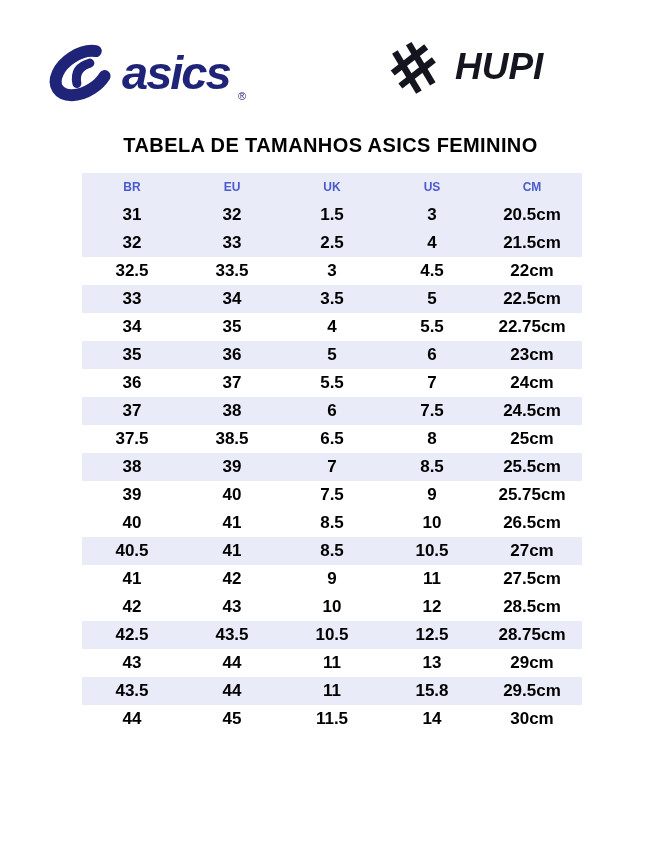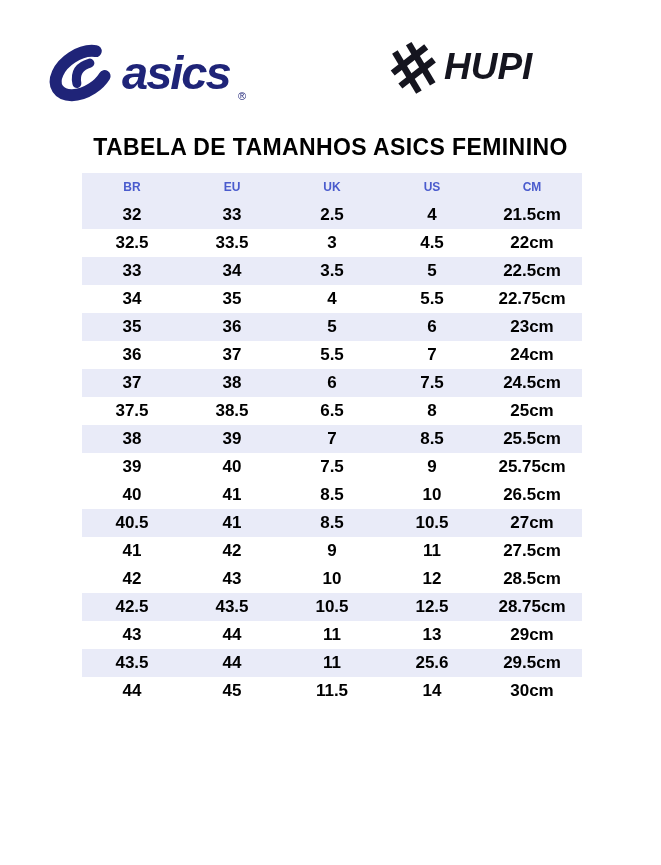--- a/index.html
+++ b/index.html
@@ -24,39 +24,40 @@
     height: 90px;
   }
   .logo-hupi {
     position: absolute;
     left: 388px;
     top: 36px;
     width: 170px;
     height: 62px;
     display: flex;
     align-items: center;
+    gap: 11px;
   }
   .hupi-text {
     font-style: italic;
     font-weight: bold;
     font-size: 37px;
     letter-spacing: 0px;
     margin-left: 2px;
     transform: scaleY(1.02);
   }
 
   
   .page-title {
     position: absolute;
     left: 0;
     right: 0;
     top: 134px;
     margin: 0;
     text-align: center;
-    font-size: 23px;
+    font-size: 20px;
     font-weight: bold;
     letter-spacing: 0.4px;
     color: #000000;
   }
 
   
   .size-table {
     position: absolute;
     left: 82px;
     top: 173px;
@@ -121,20 +122,27 @@
       <tr class="striped">
         <th>BR</th>
         <th>EU</th>
         <th>UK</th>
         <th>US</th>
         <th>CM</th>
       </tr>
     </thead>
   <tbody>
       <tr class="striped">
+        <td>31</td>
+        <td>32</td>
+        <td>1.5</td>
+        <td>3</td>
+        <td>20.5cm</td>
+      </tr>
+      <tr class="striped">
         <td>32</td>
         <td>33</td>
         <td>2.5</td>
         <td>4</td>
         <td>21.5cm</td>
       </tr>
       <tr>
         <td>32.5</td>
         <td>33.5</td>
         <td>3</td>
@@ -236,21 +244,21 @@
         <td>43</td>
         <td>44</td>
         <td>11</td>
         <td>13</td>
         <td>29cm</td>
       </tr>
       <tr class="striped">
         <td>43.5</td>
         <td>44</td>
         <td>11</td>
-        <td>25.6</td>
+        <td>15.8</td>
         <td>29.5cm</td>
       </tr>
       <tr>
         <td>44</td>
         <td>45</td>
         <td>11.5</td>
         <td>14</td>
         <td>30cm</td>
       </tr>
     </tbody>

